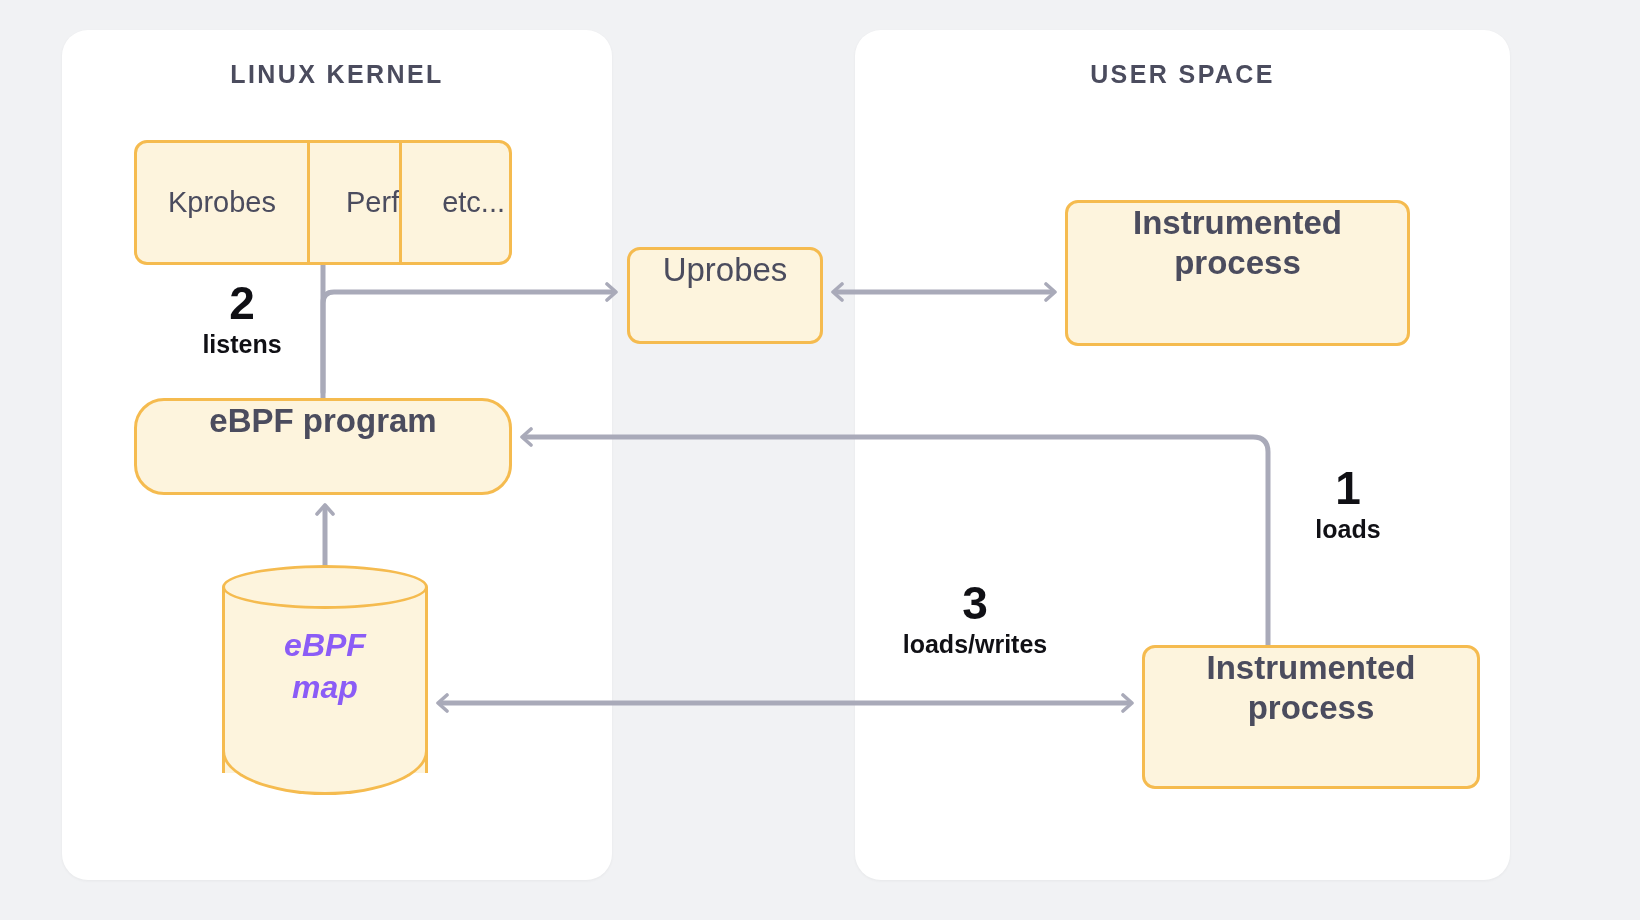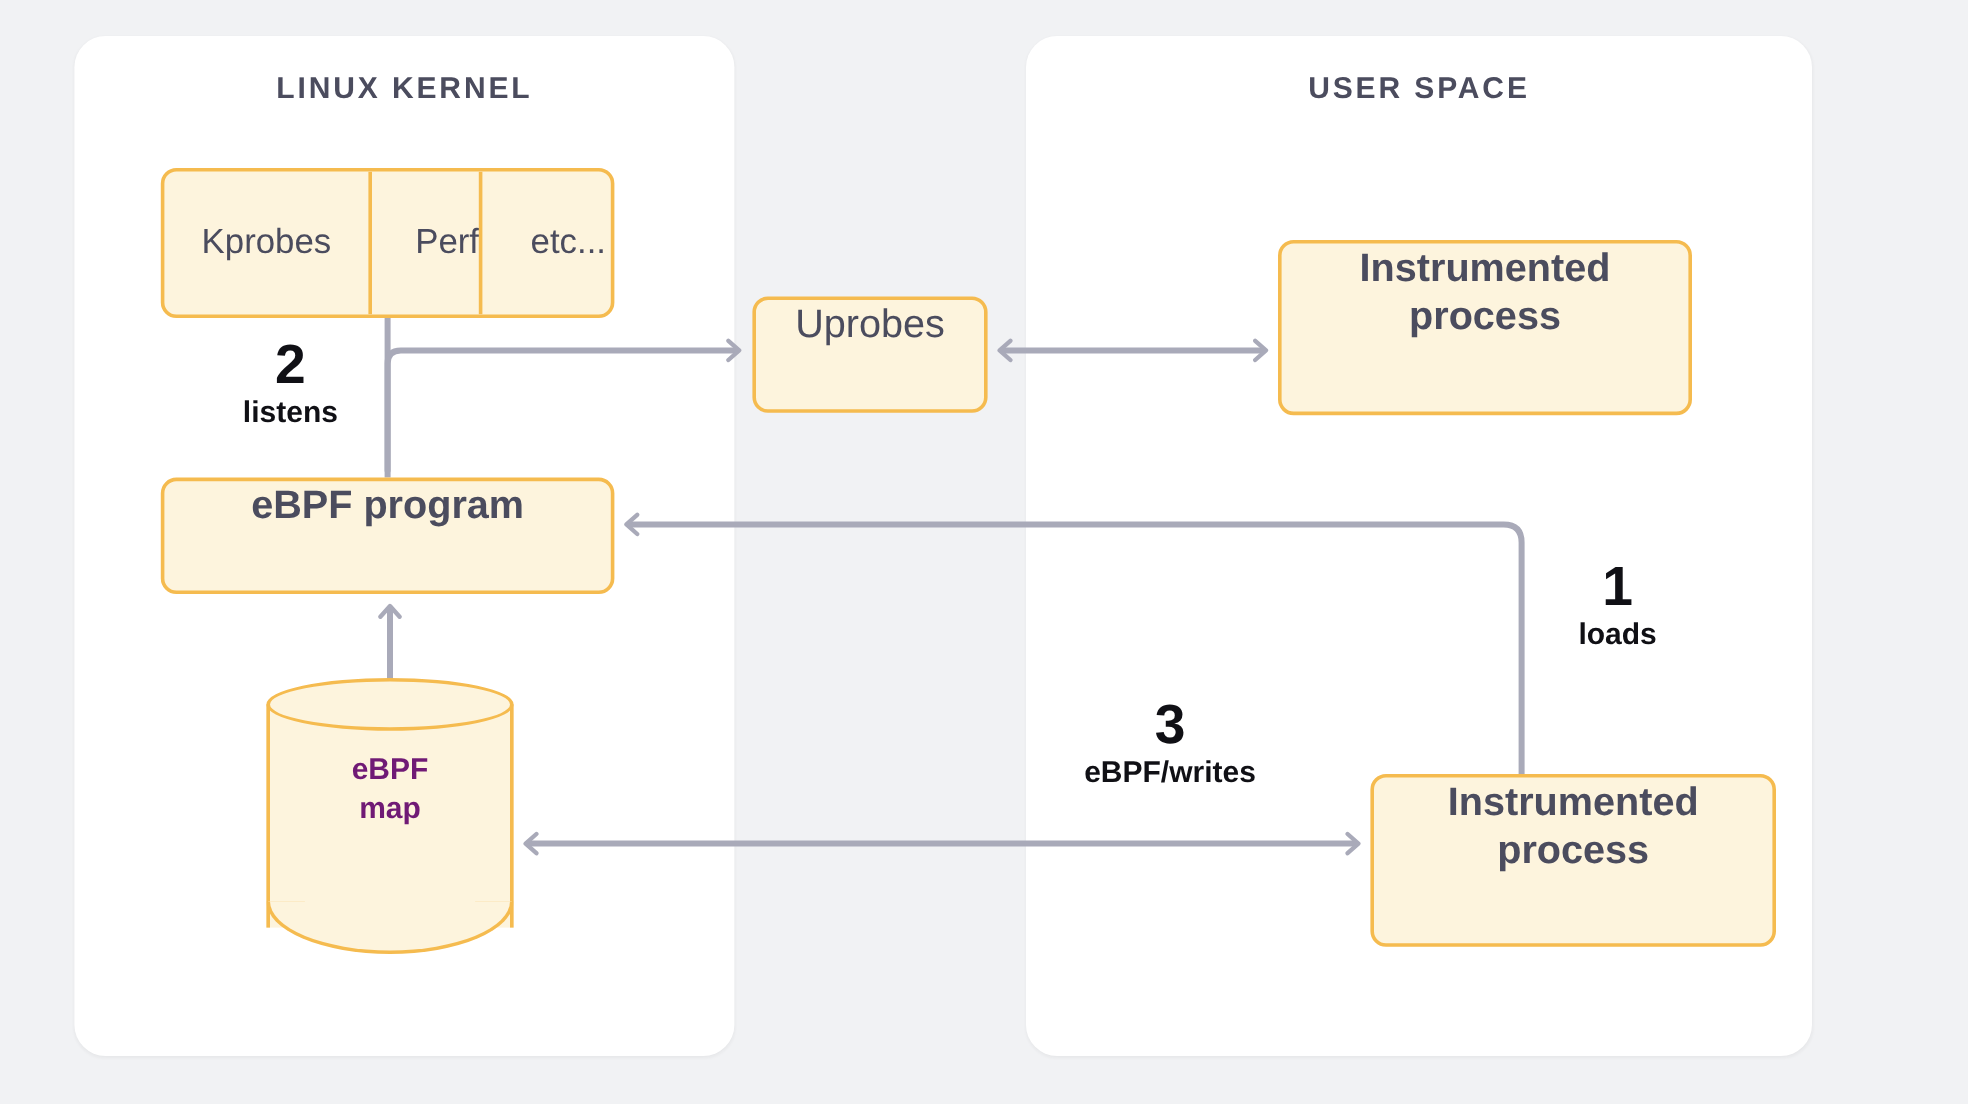--- a/index.html
+++ b/index.html
@@ -76,21 +76,21 @@
     color: #4b4c5e;
     box-sizing: border-box;
   }
   .probe-cell + .probe-cell { border-left: 3px solid #f5bb4f; padding-left: 36px; }
   #probe-kprobes { flex: 0 0 170px; }
   #probe-perf    { flex: 0 0 90px; }
   #probe-etc     { flex: 1 1 auto; }
 
   #node-ebpf-program {
     left: 134px; top: 398px; width: 378px; height: 97px;
-    font-size: 33px; font-weight: bold;
+    font-size: 33px; font-weight: bold; border-radius: 30px;
   }
   #node-uprobes {
     left: 627px; top: 247px; width: 196px; height: 97px;
     font-size: 33px;
   }
   #node-proc-top {
     left: 1065px; top: 200px; width: 345px; height: 146px;
     font-size: 33px; font-weight: bold;
   }
   #node-proc-bottom {
@@ -125,25 +125,26 @@
     left: 0; top: 0; width: 100%; height: 44px;
     background: #fdf4dd;
     border: 3px solid #f5bb4f;
     border-radius: 50%;
     box-sizing: border-box;
   }
   #node-ebpf-map .cyl-label {
     position: absolute;
     left: 0; top: 60px; width: 100%;
     text-align: center;
-    font-size: 25px;
-    font-weight: bold;
-    color: #701a75;
+    font-size: 32px;
+    font-weight: bold;
+    color: #8b5cf6;
     line-height: 1.3;
     font-family: "Liberation Sans", sans-serif;
+    font-style: italic;
   }
 
   
   .step {
     position: absolute;
     text-align: center;
     color: #101015;
     font-family: "Liberation Sans", sans-serif;
   }
   .step .step-num {
@@ -250,16 +251,16 @@
     <span class="step-label">listens</span>
   </div>
 
   <div class="step" id="step-1">
     <span class="step-num">1</span>
     <span class="step-label">loads</span>
   </div>
 
   <div class="step" id="step-3">
     <span class="step-num">3</span>
-    <span class="step-label">eBPF/writes</span>
+    <span class="step-label">loads/writes</span>
   </div>
 
 </div>
 
 </body></html>

